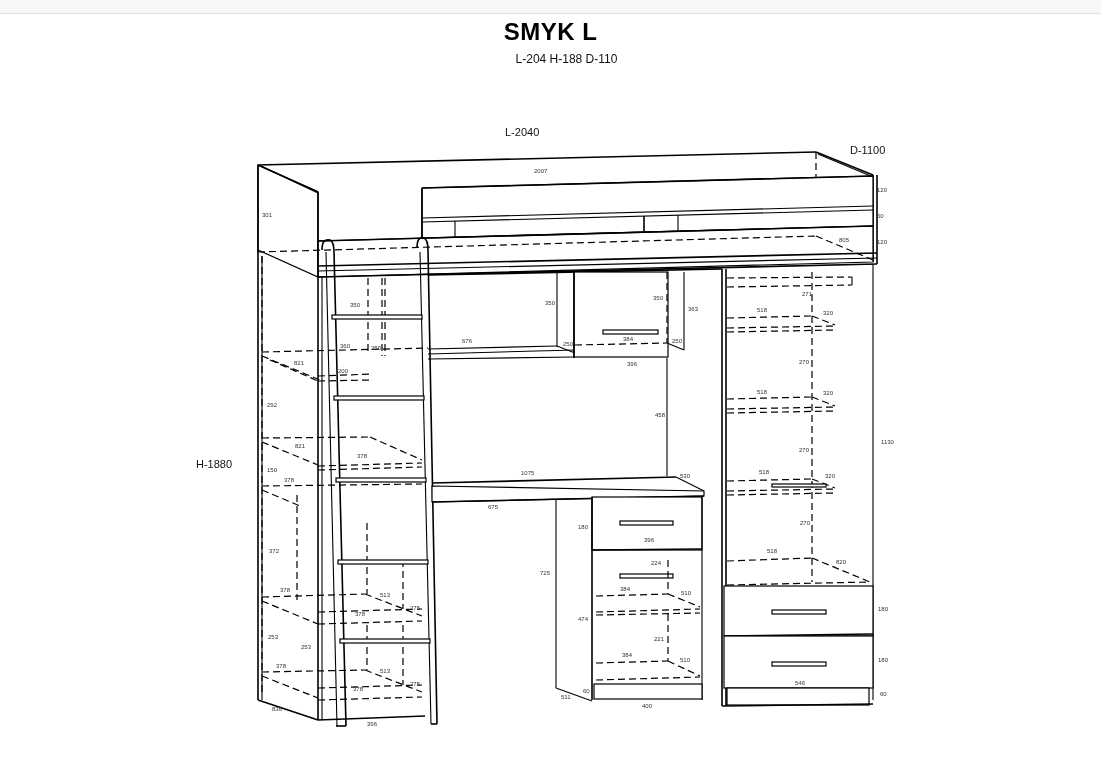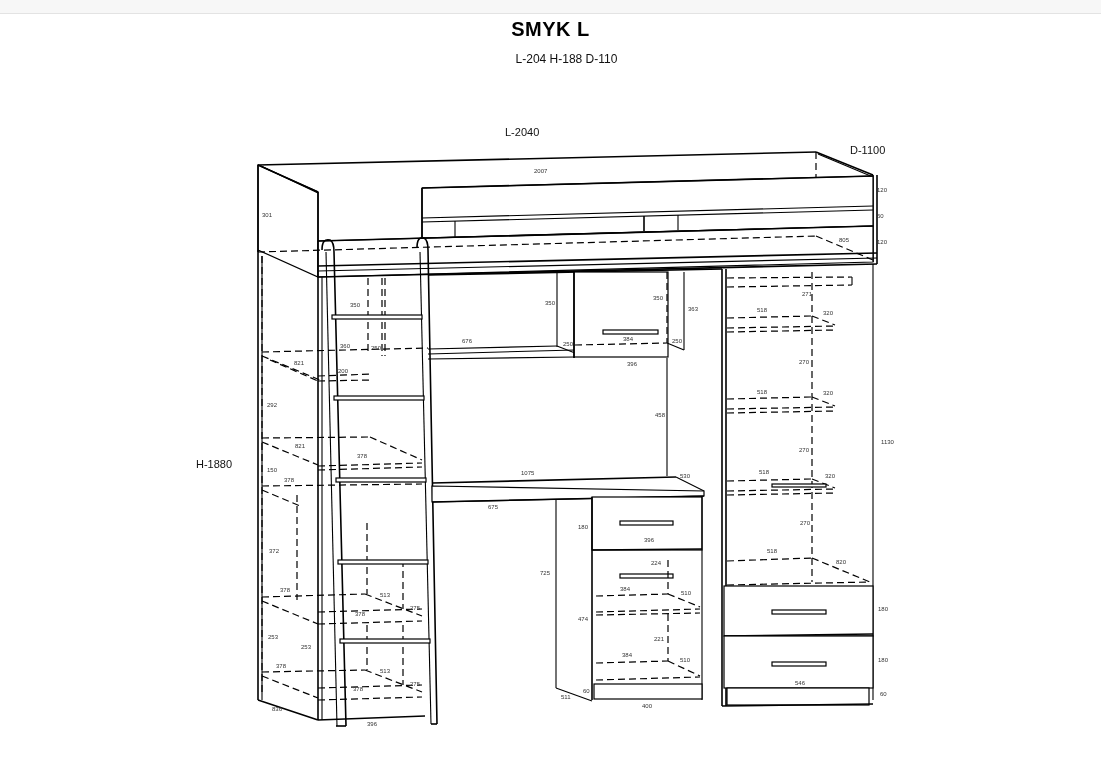--- a/index.html
+++ b/index.html
@@ -1,18 +1,18 @@
 <!DOCTYPE html>
 <html><head>
 <meta charset="utf-8">
 <style>
   html, body { margin: 0; padding: 0; background: #ffffff; }
   body { width: 1101px; height: 764px; position: relative; overflow: hidden; font-family: "Liberation Sans", sans-serif; }
   .topbar { position: absolute; left: 0; top: 0; width: 1101px; height: 13px; background: #f7f7f7; border-bottom: 1px solid #e3e3e3; }
-  .title { position: absolute; left: 0; width: 1101px; top: 18px; text-align: center; font-weight: bold; font-size: 20px; color: #000; letter-spacing: 0.5px; }
+  .title { position: absolute; left: 0; width: 1101px; top: 18px; text-align: center; font-weight: bold; font-size: 24px; color: #000; letter-spacing: 0.5px; }
   .subtitle { position: absolute; left: 16px; width: 1101px; top: 52px; text-align: center; font-size: 12px; color: #111; }
   svg.drawing { position: absolute; left: 0; top: 0; }
   .ol { stroke: #000; stroke-width: 1.6; fill: none; }
   .ln { stroke: #000; stroke-width: 1.1; fill: none; }
   .da { stroke: #000; stroke-width: 1.2; fill: none; stroke-dasharray: 7 4; }
   .fillw { fill: #fff; stroke: #000; stroke-width: 1.2; }
   .dim { font-family: "Liberation Sans", sans-serif; font-size: 6px; fill: #333; }
   .big { font-family: "Liberation Sans", sans-serif; font-size: 11px; fill: #111; }
 </style>
 </head>

